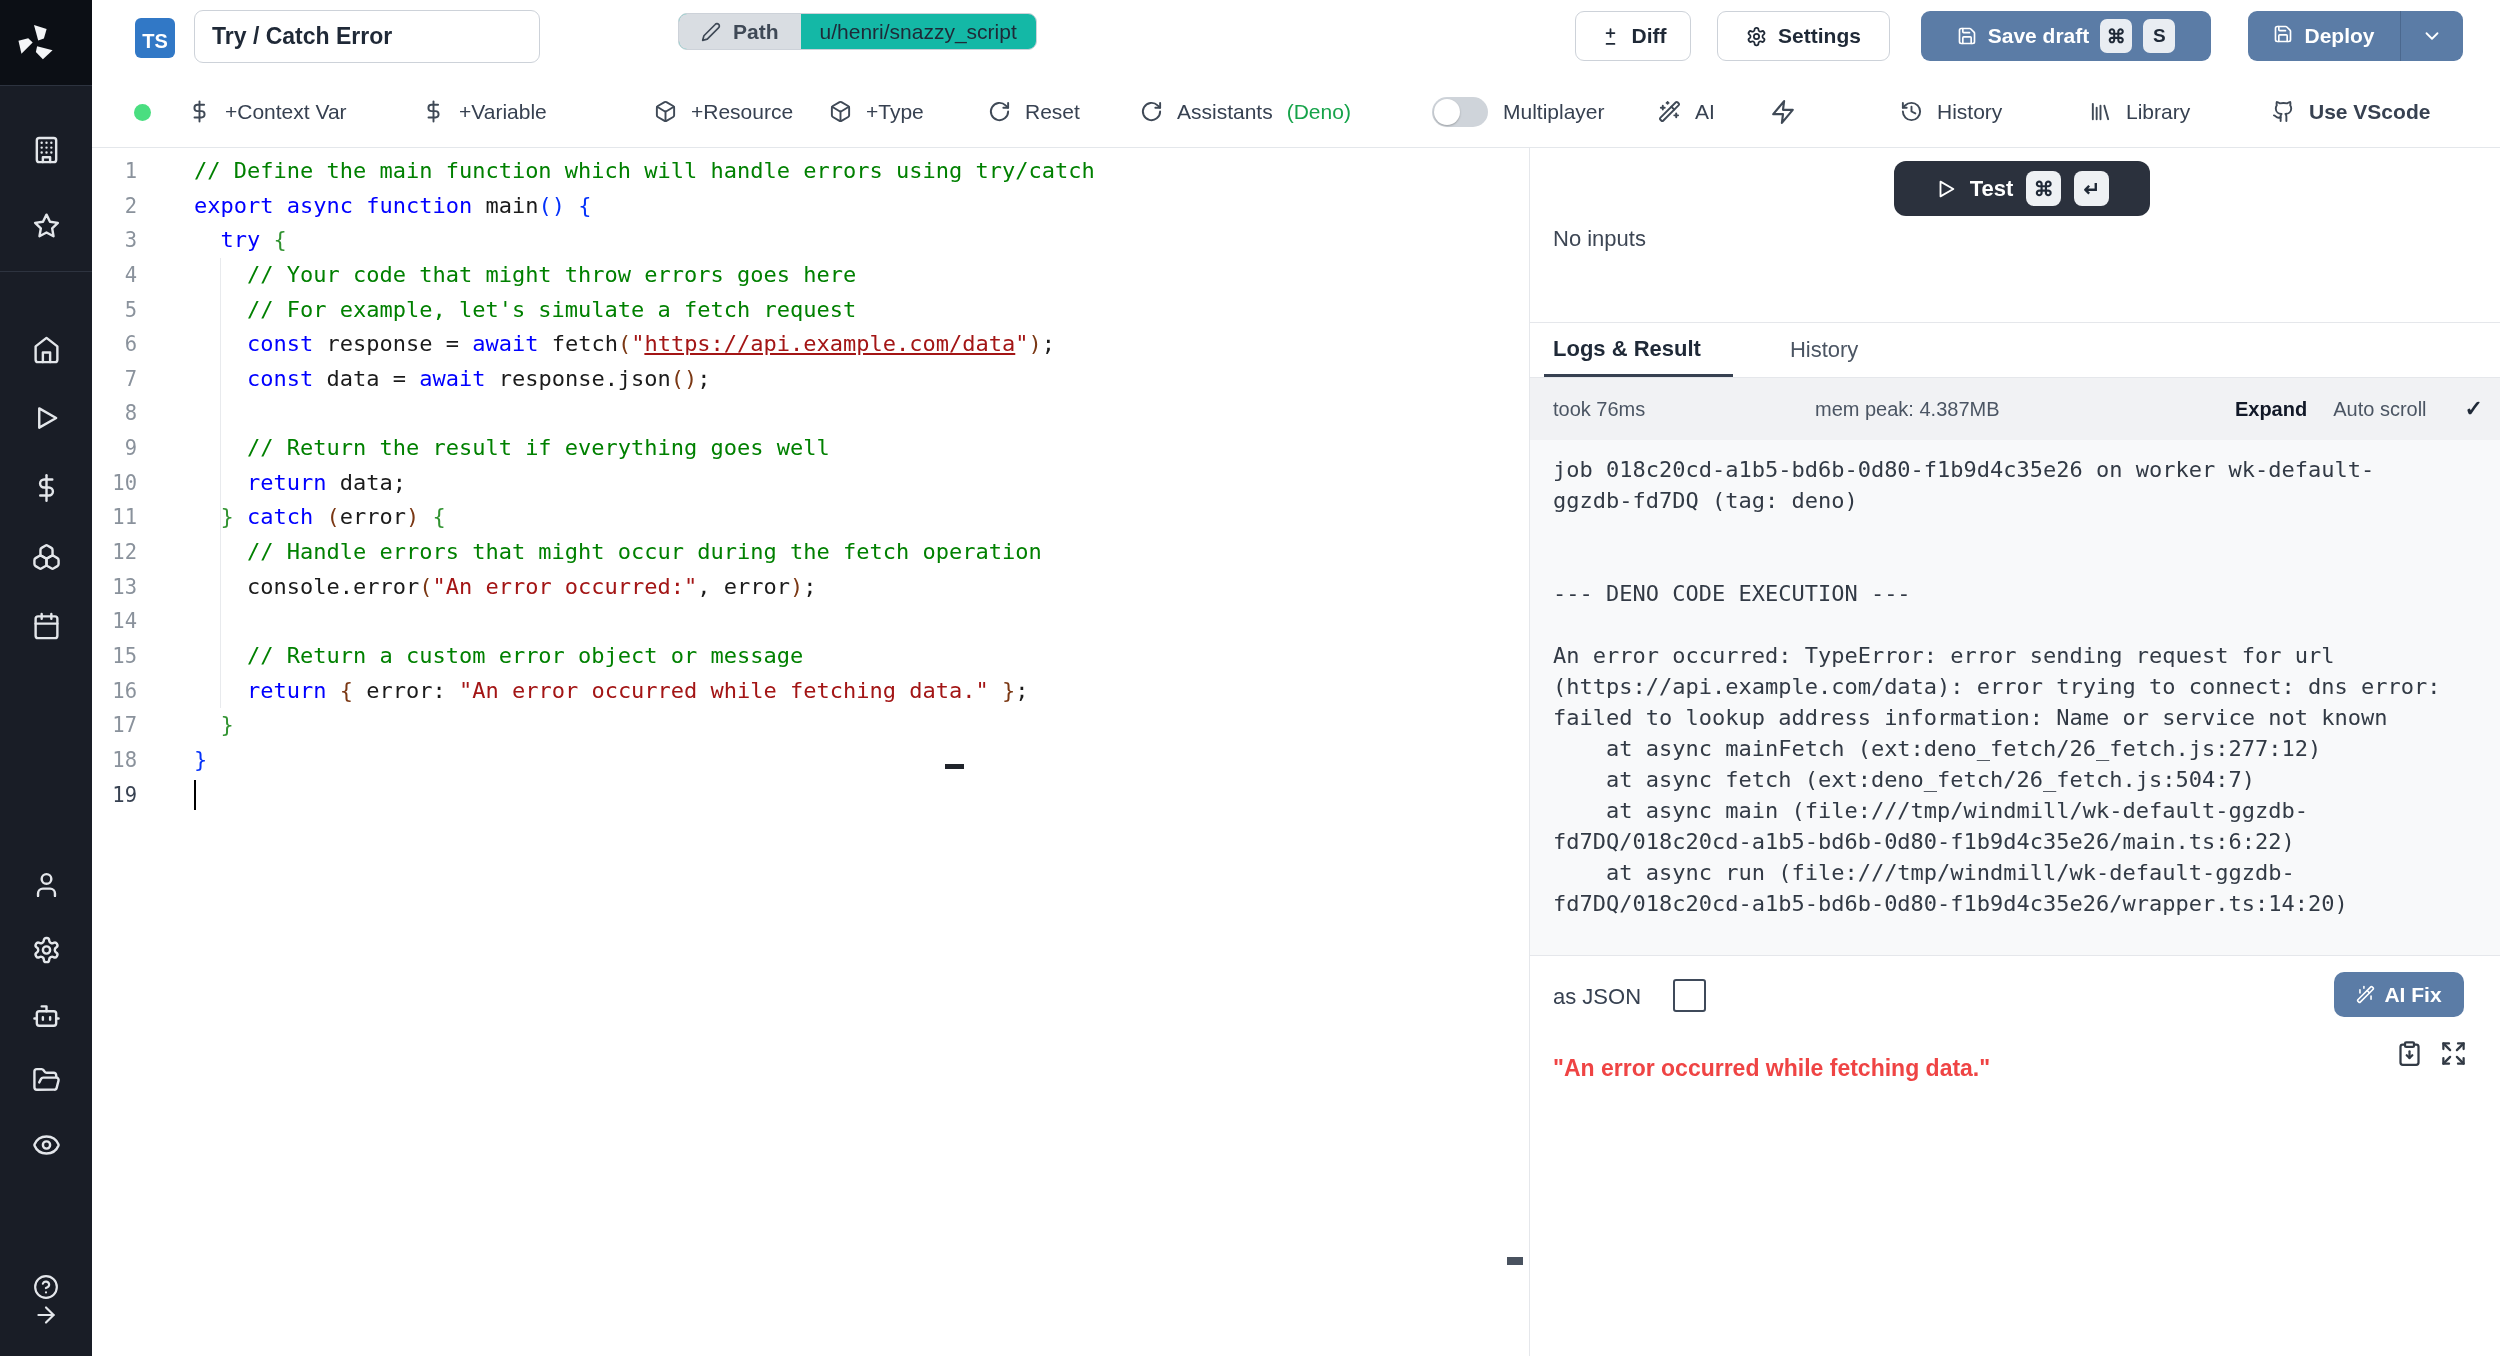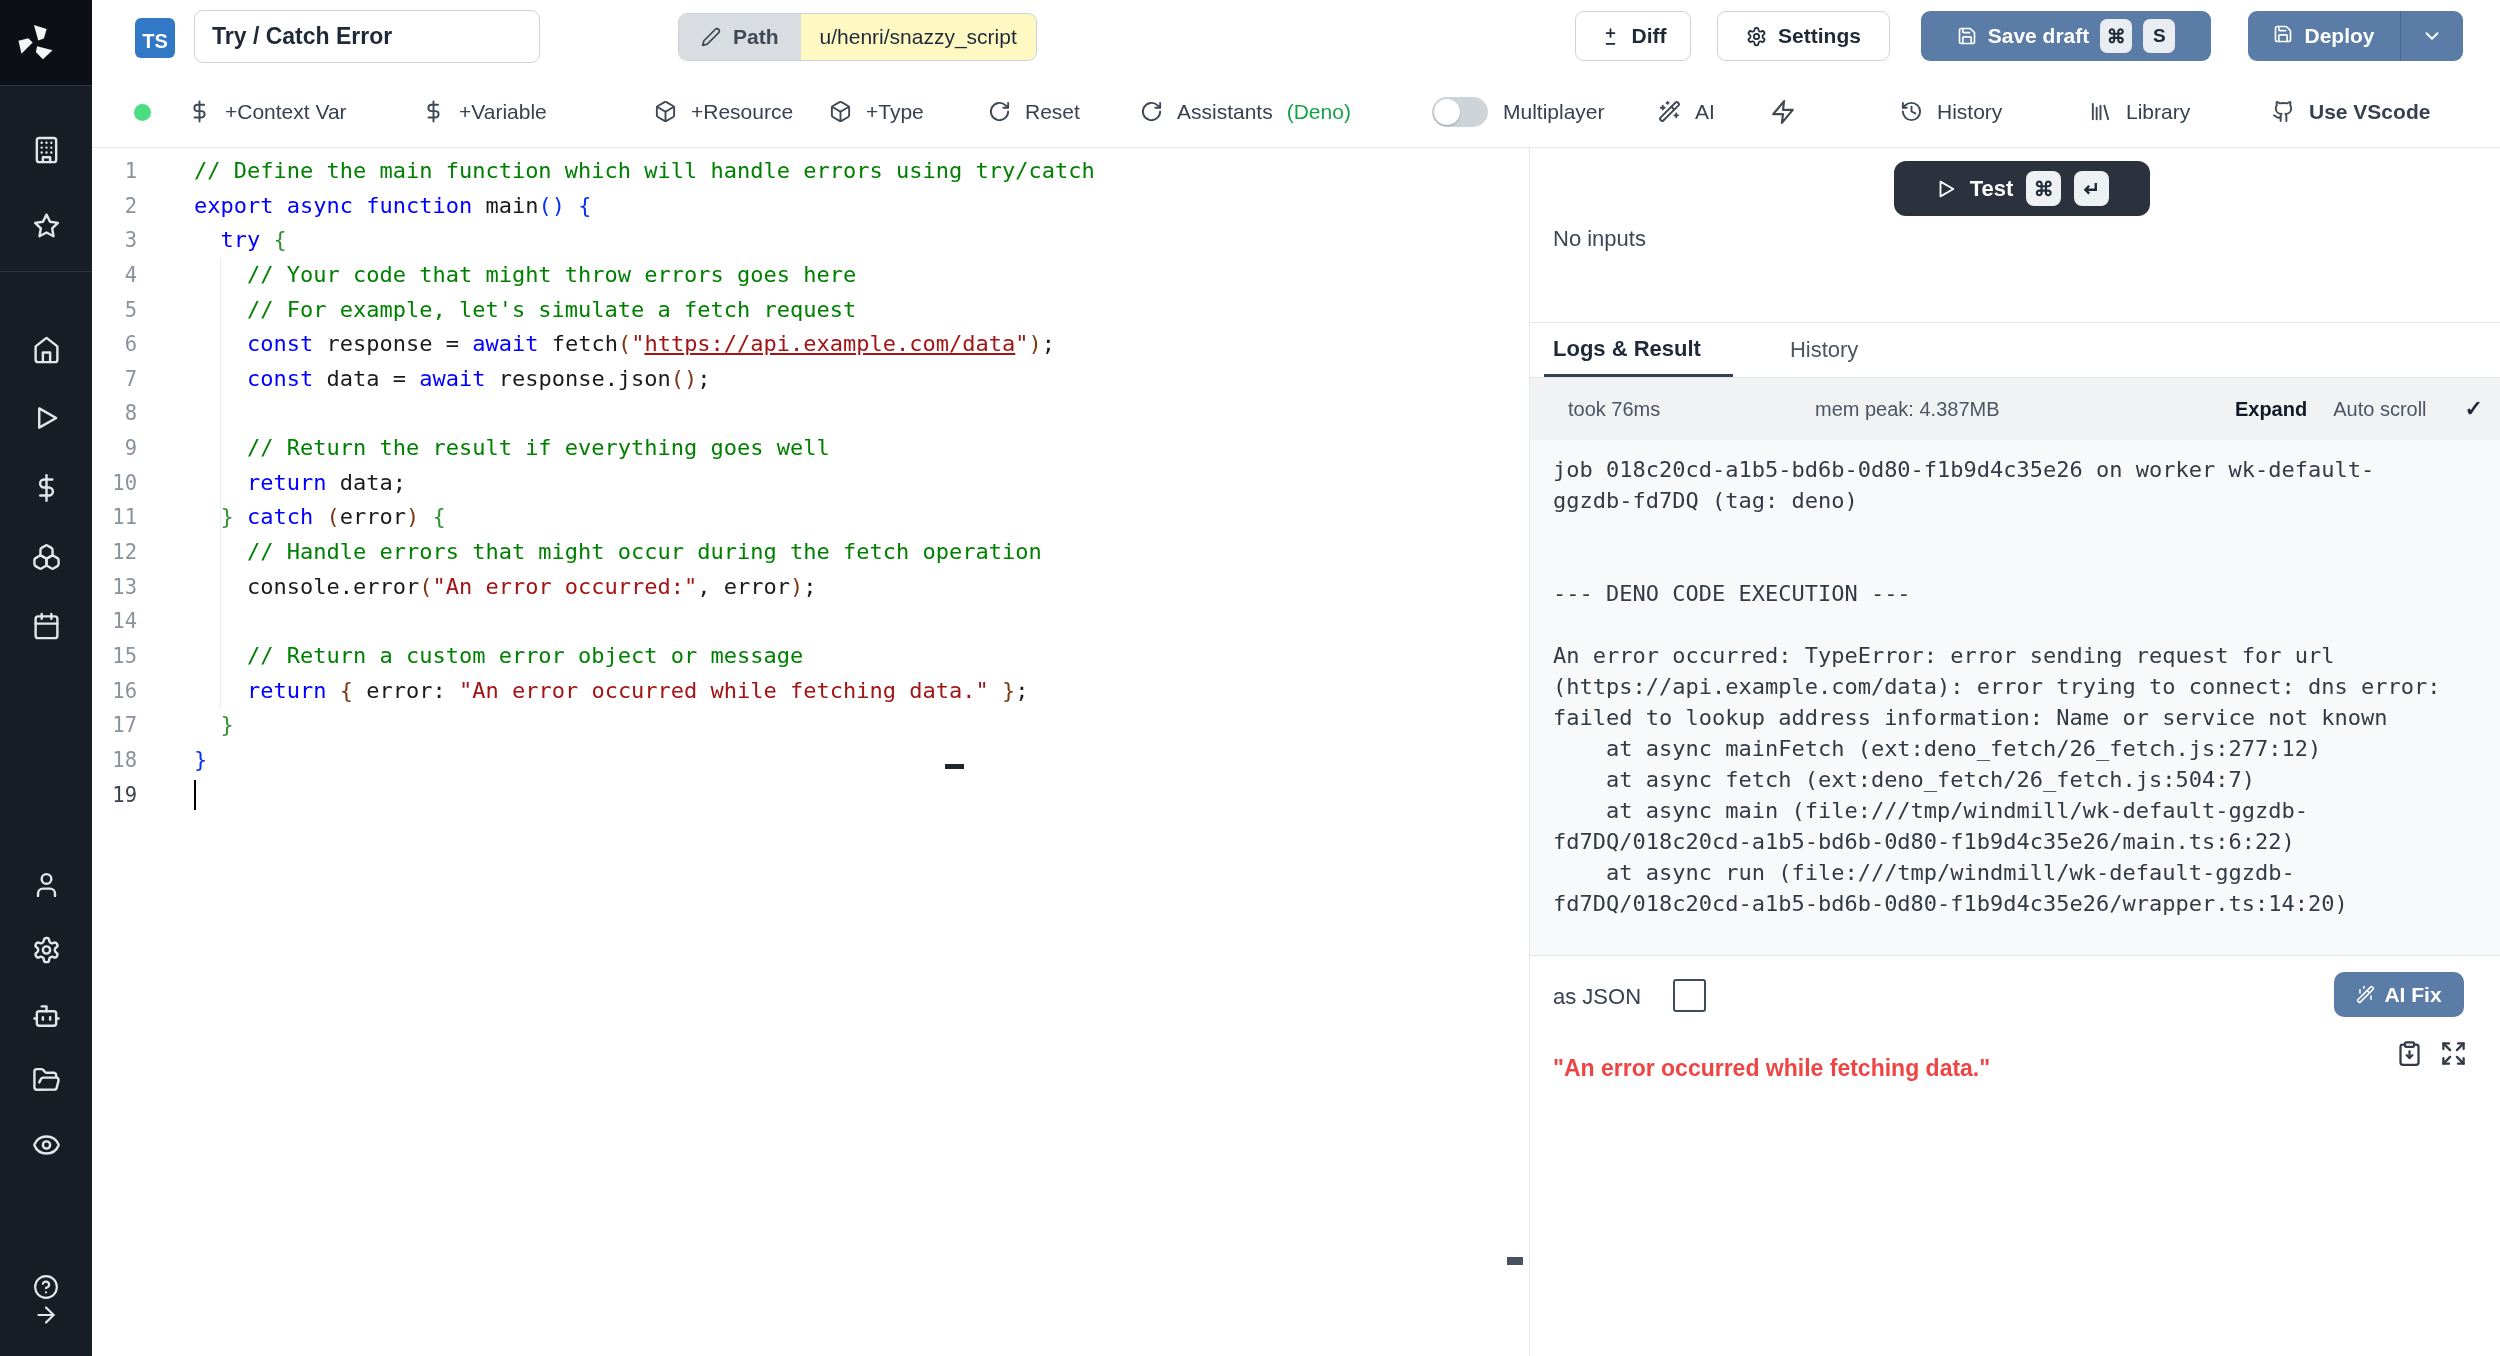--- a/index.html
+++ b/index.html
@@ -12,21 +12,21 @@
 .logo-box svg{width:46px;height:44px;margin-left:13px}
 .sb-divider{position:absolute;left:0;width:92px;height:1px;background:#2d333f}
 .sb-icon{position:absolute;left:0;width:92px;display:flex;justify-content:center;color:#e3e6ea;transform:translateY(-50%);cursor:pointer}
 .sb-icon svg{width:29px;height:29px}
 .sb-icon.small svg{width:26px;height:26px}
 
 
 .header{position:absolute;left:92px;top:0;width:2408px;height:76px;background:#fff;z-index:4}
 .ts-badge{position:absolute;left:43px;top:18px;width:40px;height:40px;border-radius:6px;background:#3178c6;color:#fff;font-weight:bold;font-size:20px;display:flex;align-items:flex-end;justify-content:center;padding-bottom:5px}
 .title-input{position:absolute;left:102px;top:10px;width:346px;height:53px;border:1px solid #cdd2d9;border-radius:9px;font-family:"Liberation Sans",sans-serif;font-size:23px;font-weight:bold;color:#1f2937;padding:0 17px;outline:none;background:#fff}
-.path-group{position:absolute;left:586px;top:13px;height:48px;border:1px solid #cdd2d9;border-radius:9px;display:flex;overflow:hidden;cursor:pointer;background:#fef9c3}
+.path-group{position:absolute;left:586px;top:13px;height:37px;border:1px solid #cdd2d9;border-radius:9px;display:flex;overflow:hidden;cursor:pointer;background:#14b8a6}
 .path-left{background:#d9dde2;display:flex;align-items:center;gap:12px;padding:0 22px;font-size:21px;font-weight:bold;color:#3f4956}
 .path-left svg{width:20px;height:20px}
 .path-right{display:flex;align-items:center;padding:0 19px;font-family:Liberation Sans, sans-serif;font-size:21px;color:#1f2937}
 .hbtn{position:absolute;top:11px;height:50px;border:1px solid #cdd2d9;border-radius:9px;background:#fff;display:flex;align-items:center;justify-content:center;gap:11px;font-size:21px;font-weight:bold;color:#1f2937;cursor:pointer}
 .hbtn svg{width:21px;height:21px;color:#1f2937}
 .bluebtn{position:absolute;top:11px;height:50px;border-radius:9px;background:#5b7ca6;display:flex;align-items:center;color:#fff;font-size:21px;font-weight:bold;cursor:pointer}
 .bluebtn svg{width:20px;height:20px;color:#fff}
 .kbd{background:#e9edf2;color:#1f2937;border-radius:7px;height:34px;min-width:32px;padding:0 6px;display:flex;align-items:center;justify-content:center;font-size:19px;font-weight:bold}
 .deploy-div{width:1px;height:50px;background:#4b688e}
 
@@ -58,21 +58,21 @@
 .panel{position:absolute;left:1530px;top:148px;width:970px;height:1208px;background:#fff}
 .test-btn{position:absolute;left:364px;top:13px;width:256px;height:55px;border-radius:12px;background:#2b313d;display:flex;align-items:center;justify-content:center;gap:13px;color:#fff;font-size:22px;font-weight:bold;cursor:pointer}
 .test-btn svg{width:22px;height:22px;color:#fff}
 .test-btn .kbd{height:35px;min-width:35px;border-radius:8px;background:#eef1f4;font-size:20px}
 .no-inputs{position:absolute;left:23px;top:78px;font-size:22px;color:#3d4654}
 .tabs{position:absolute;left:0;top:174px;width:970px;height:56px;border-top:1px solid #e5e7eb;border-bottom:1px solid #e5e7eb;display:flex;align-items:stretch}
 .tab{display:flex;align-items:center;font-size:22px;cursor:pointer}
 .tab.active{margin-left:14px;padding:0 32px 0 9px;color:#1f2937;font-weight:bold;border-bottom:3px solid #374151}
 .tab.inactive{margin-left:47px;padding:0 10px;color:#4b5563}
 .metrics{position:absolute;left:0;top:230px;width:970px;height:62px;background:#f1f2f4;display:flex;align-items:center;font-size:20px;color:#4b5563}
-.metrics .took{margin-left:38px}
+.metrics .took{margin-left:23px}
 .metrics .mem{position:absolute;left:285px}
 .metrics .right{position:absolute;right:17px;display:flex;align-items:center;gap:26px}
 .metrics .expand{font-weight:bold;color:#111827;cursor:pointer}
 .metrics .autoscroll{cursor:pointer}
 .metrics .check{font-weight:bold;color:#1f2937;margin-left:12px;font-size:22px}
 .logbox{position:absolute;left:0;top:292px;width:970px;height:663px;background:#f8f9fa}
 .logbox pre{margin:14px 0 10px 23px;font-family:"DejaVu Sans Mono",monospace;font-size:22px;line-height:31px;color:#323a45;white-space:pre}
 .result{position:absolute;left:0;top:807px;width:970px;bottom:0;background:#fff;border-top:1px solid #e5e7eb}
 .asjson{position:absolute;left:23px;top:28px;font-size:22px;color:#374151}
 .checkbox{position:absolute;left:143px;top:23px;width:33px;height:33px;border:2px solid #3f4a5a;border-radius:3px;background:#fff;cursor:pointer}

